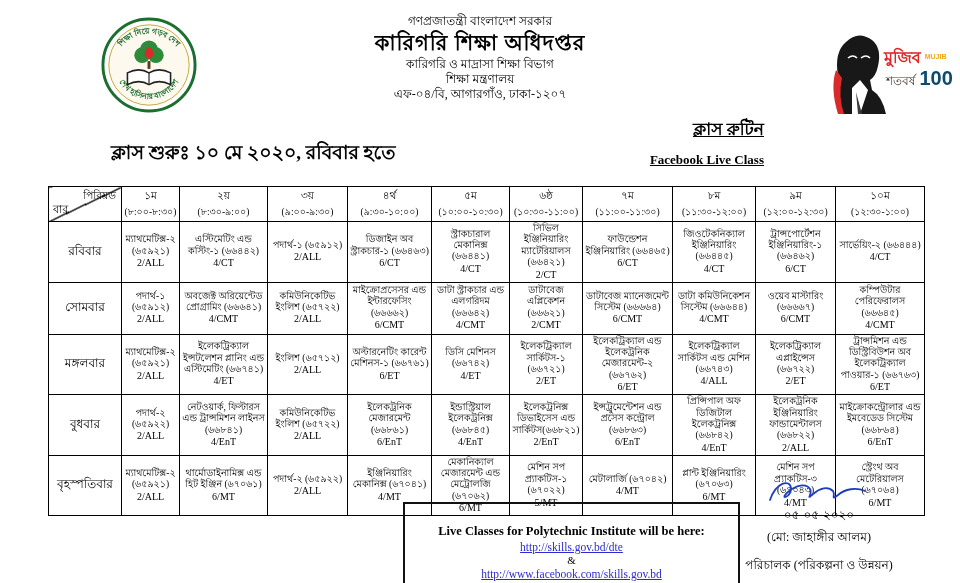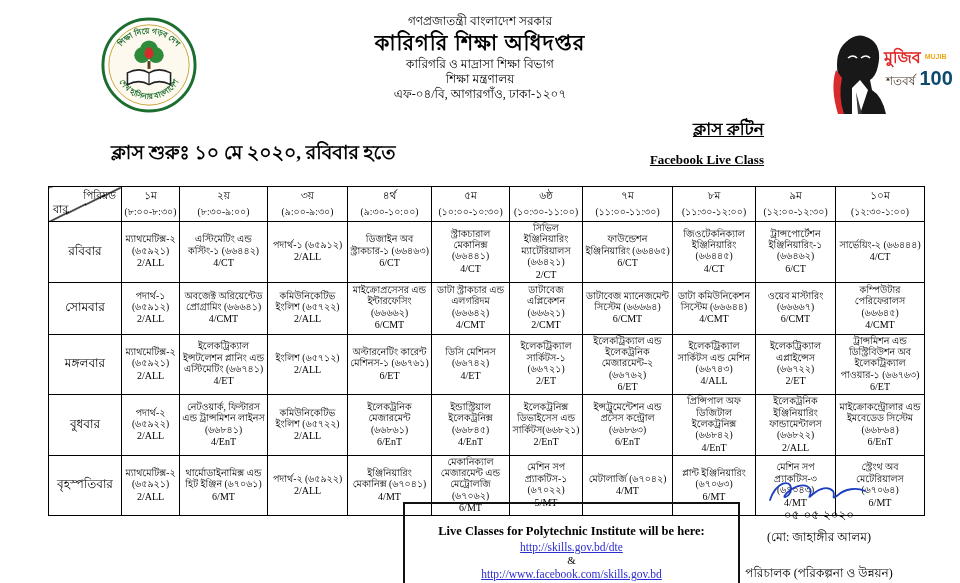--- a/index.html
+++ b/index.html
@@ -56,21 +56,21 @@
   .legend{position:absolute;left:45px;top:481px;font-size:11.5px;line-height:1.35;}
   .live-box{position:absolute;left:403px;top:502px;width:325px;border:2px solid #111;
       text-align:center;padding:20px 4px 7px 4px;}
   .live-title{font-size:12.5px;font-weight:bold;}
   .live-link{font-size:11.5px;color:#2b2bd0;text-decoration:underline;cursor:pointer;display:block;margin-top:2px;}
   .live-amp{font-size:11px;margin-top:1px;}
   .sign-block{position:absolute;left:720px;top:476px;width:198px;text-align:center;}
   .sign-svg{display:block;margin:0 auto;}
   .sign-date{font-size:12px;margin-top:0;}
   .sign-name{font-size:12px;margin-top:2px;}
-  .sign-desig{font-size:12px;margin-top:16px;}
+  .sign-desig{font-size:12px;margin-top:8px;}
 </style>
 </head>
 <body>
 
 <div class="page">
 
   <div class="logo-left">
     <svg viewBox="0 0 100 100" width="98" height="98">
       <circle cx="50" cy="50" r="47" fill="#ffffff" stroke="#1b6e2e" stroke-width="3"></circle>
       <circle cx="50" cy="50" r="41" fill="#fdf9ee" stroke="#c9a63a" stroke-width="1"></circle>

